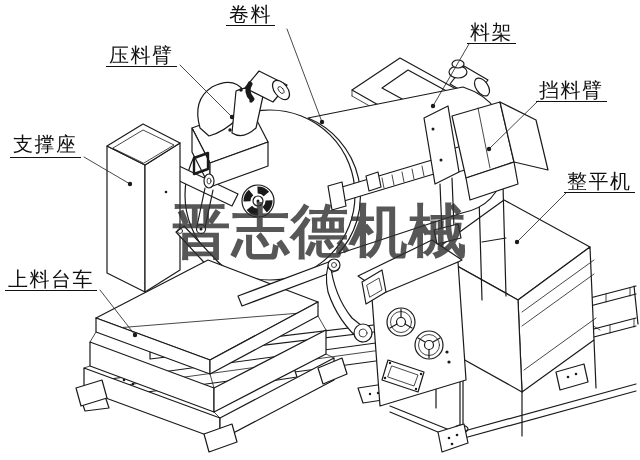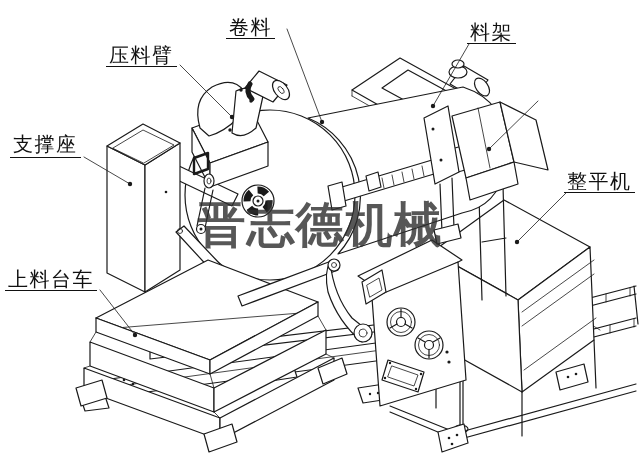--- a/index.html
+++ b/index.html
@@ -7,21 +7,21 @@
          font-family:"DejaVu Sans","Liberation Sans",sans-serif;}
   #drawing{position:absolute;left:0;top:0;}
   svg .ln{fill:none;stroke:#1a1a1a;stroke-width:1.2;stroke-linejoin:round;stroke-linecap:round;}
   svg .f{fill:#ffffff;stroke:#1a1a1a;stroke-width:1.2;stroke-linejoin:round;stroke-linecap:round;}
   svg .k{fill:#1a1a1a;stroke:none;}
   svg .thin{stroke-width:0.8;}
   svg .thick{stroke-width:2.4;}
   .callout{position:absolute;color:#111;font-size:20px;line-height:22px;letter-spacing:1.5px;
            white-space:nowrap;border-bottom:1.4px solid #111;padding:0 3px;}
   #watermark{position:absolute;top:193px;left:50%;transform:translateX(-50%);
-             font-size:48px;font-weight:bold;color:#2e2e2e;opacity:.8;white-space:nowrap;
+             font-size:58px;font-weight:bold;color:#2e2e2e;opacity:.8;white-space:nowrap;
              letter-spacing:1px;}
 </style>
 </head>
 <body>
 
 <div id="stage">
 
   <svg id="drawing" width="640" height="460" viewBox="0 0 640 460">
 
     <g>
@@ -208,18 +208,19 @@
       <path class="ln thin" d="M566 193 L517 242"></path>
         <circle class="k" cx="517" cy="242" r="2.2"></circle>
       <path class="ln thin" d="M100 290 L135 335"></path>
         <circle class="k" cx="135" cy="335" r="2.2"></circle>
     </g>
   </svg>
 
   <div id="watermark">晋志德机械</div>
 
   <div class="callout" style="left:106px;top:44px;text-align:center;">压料臂</div>
-  <div class="callout" style="left:226px;top:16px;">卷料</div>
+  <div class="callout" style="left:226px;top:3px;">卷料</div>
   <div class="callout" style="left:467px;top:21px;">料架</div>
+  <div class="callout" style="left:536px;top:79px;">挡料臂</div>
   <div class="callout" style="left:10px;top:135px;font-family:Liberation Mono, monospace;">支撑座</div>
   <div class="callout" style="left:5px;top:268px;">上料台车</div>
   <div class="callout" style="left:564px;top:170px;">整平机</div>
 </div>
 
 </body></html>

